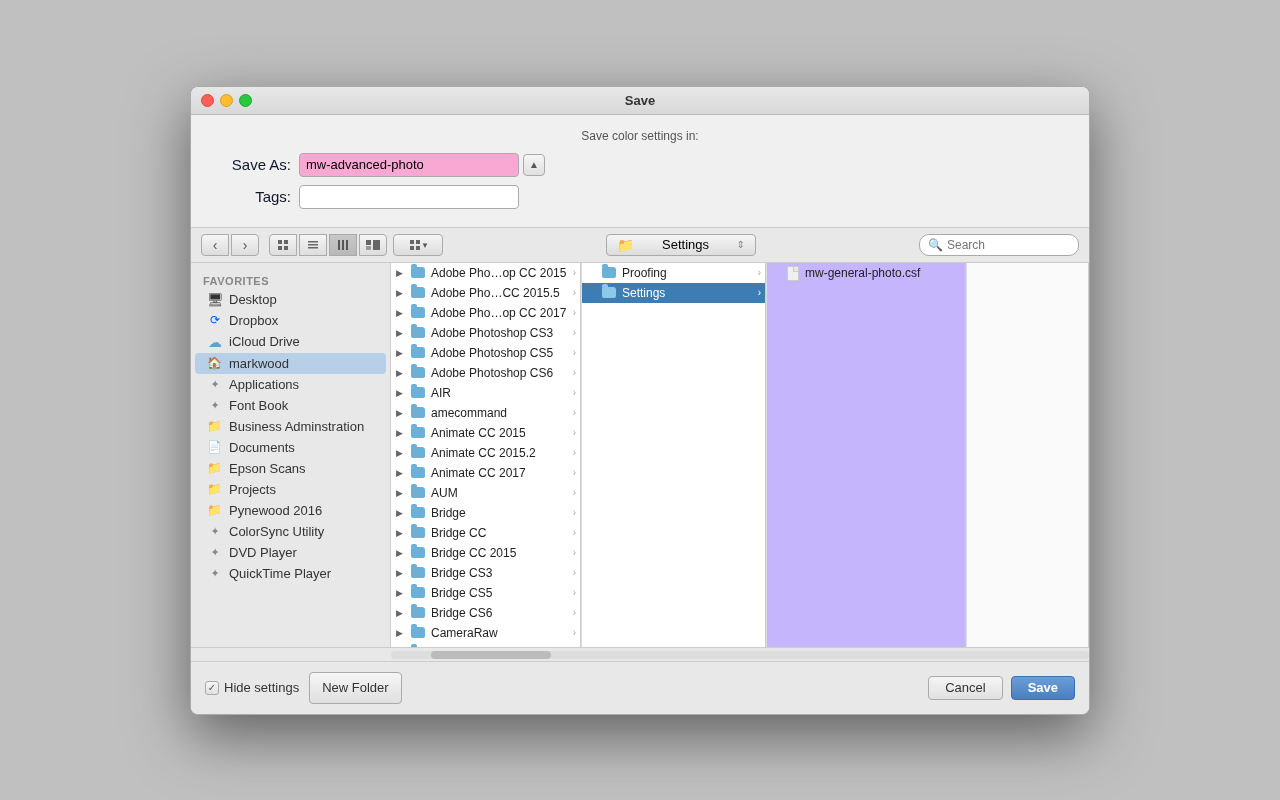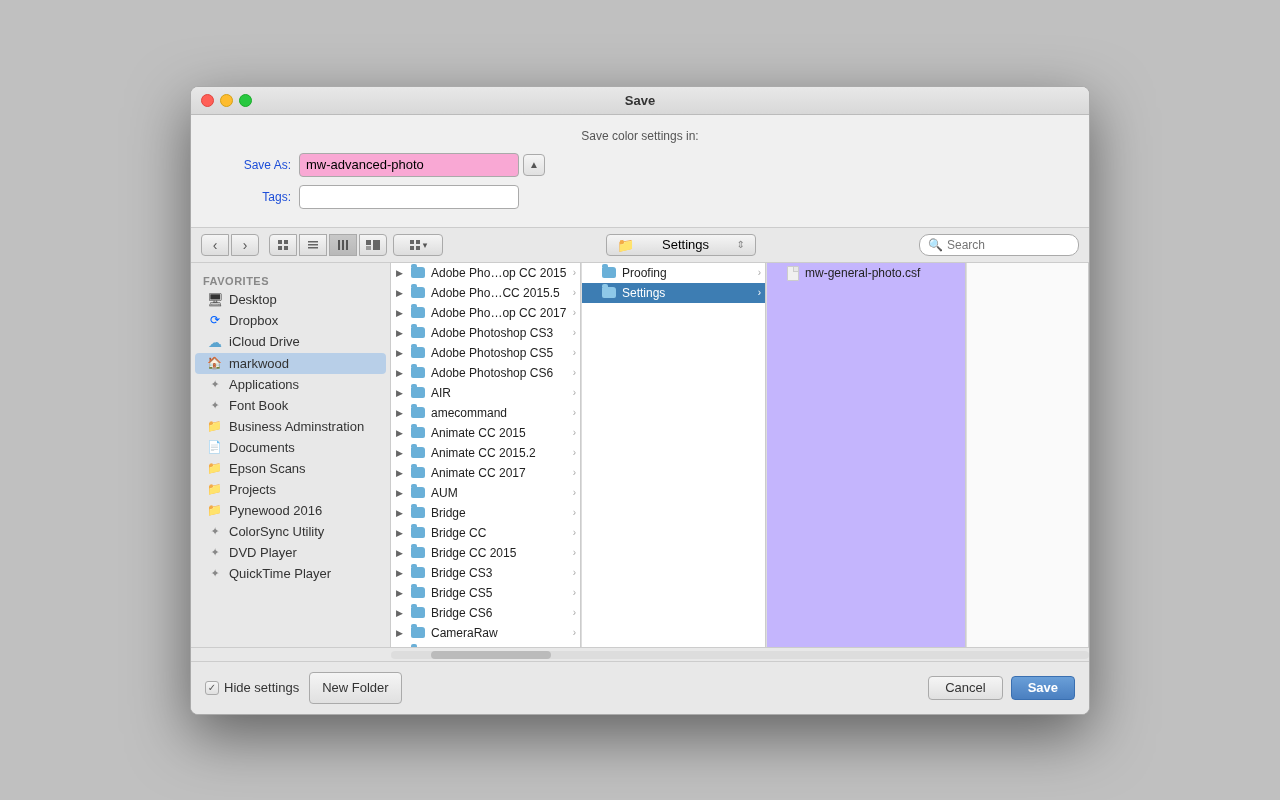--- a/index.html
+++ b/index.html
@@ -64,22 +64,22 @@
     }
     .form-row {
       display: flex;
       align-items: center;
       margin-bottom: 8px;
     }
     .form-label {
       text-align: right;
       width: 80px;
       margin-right: 8px;
-      font-size: 12px;
-      color: #1d4ed8;
+      font-size: 15px;
+      color: #0f172a;
     }
     .form-input {
       flex: 1;
       max-width: 220px;
       height: 24px;
       border: 1px solid #aaa;
       border-radius: 4px;
       padding: 0 6px;
       font-size: 13px;
       background: #f9a8d4;

